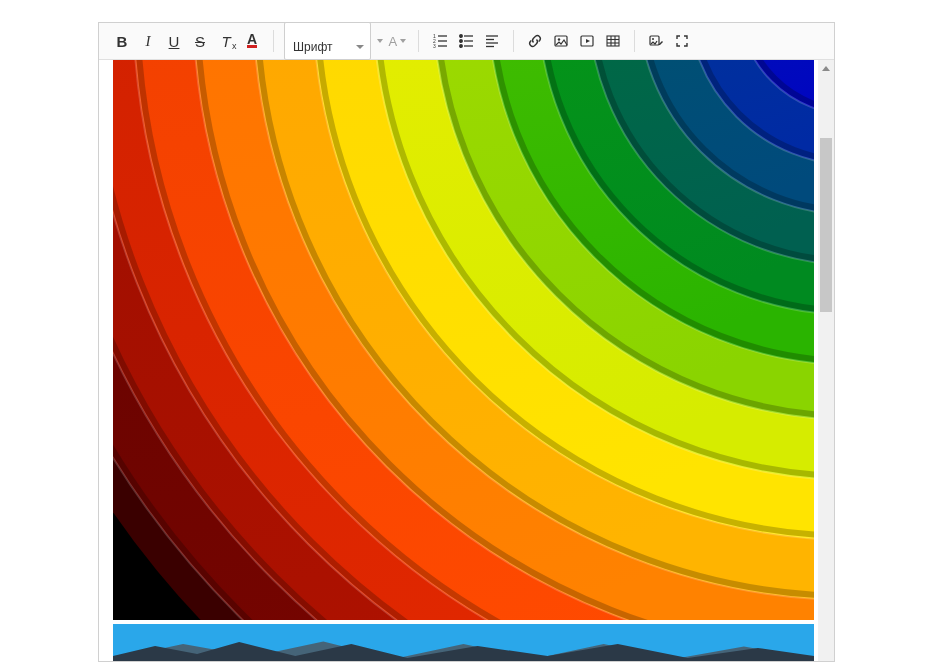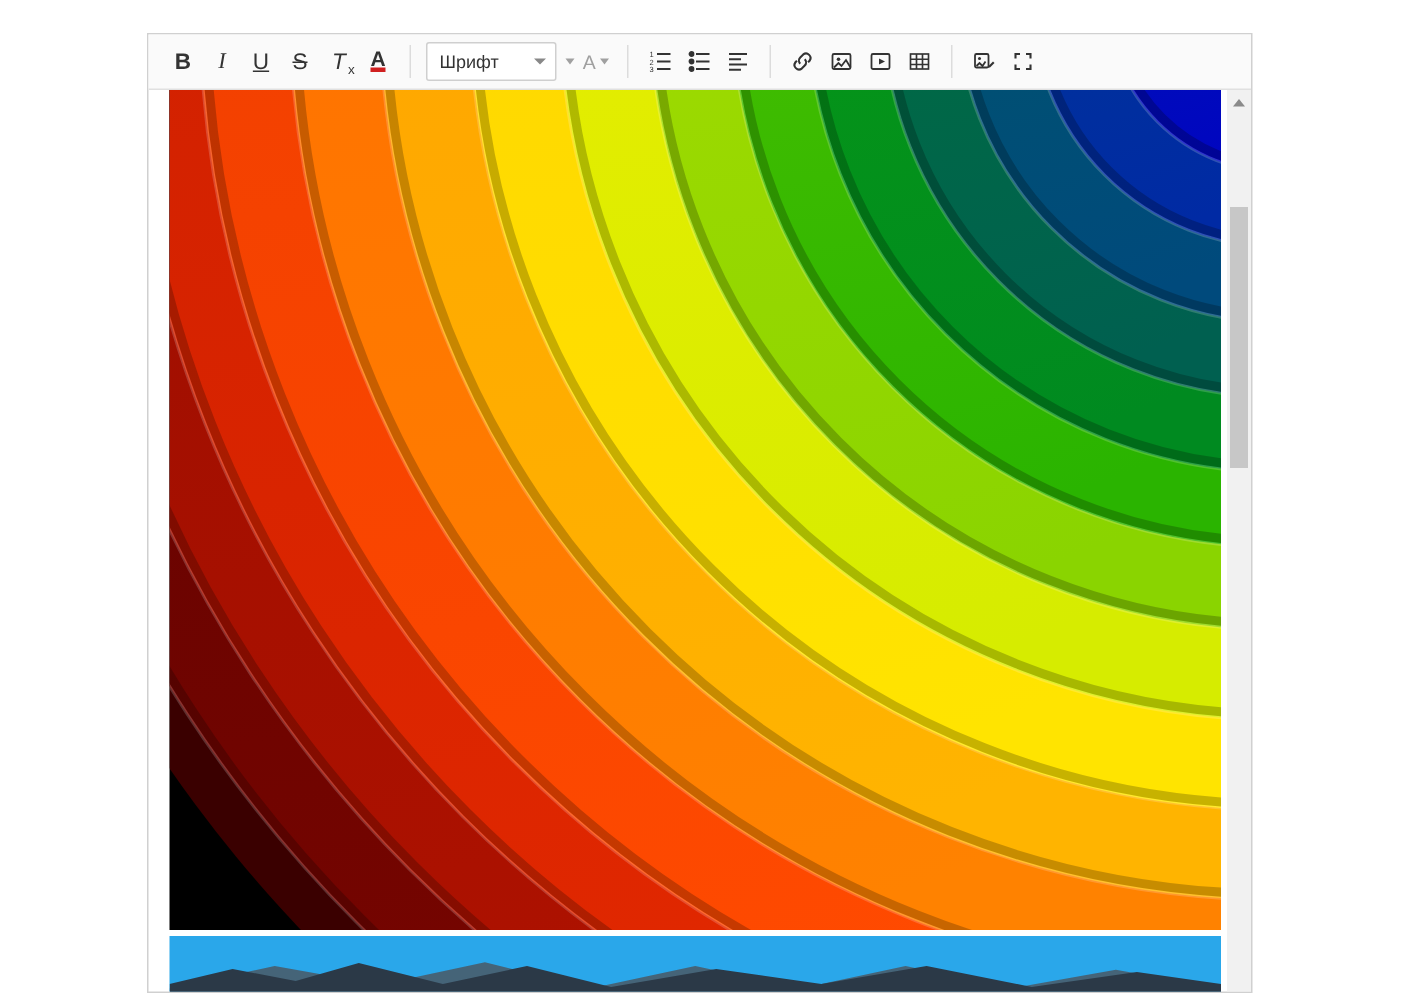--- a/index.html
+++ b/index.html
@@ -62,21 +62,21 @@
   .btn svg { width: 16px; height: 16px; display:block; }
 
   .font-select {
     height: 24px;
     border: 1px solid #cfcfcf;
     background: #ffffff;
     font-size: 12px;
     color: #333;
     display: flex;
     align-items: center;
-    padding: 0 6px 0 8px;
+    padding: 12px 6px 0 8px;
     gap: 24px;
     border-radius: 2px;
     cursor: pointer;
     margin: 0 2px;
   }
   .font-select .caret {
     width: 0; height: 0;
     border-left: 4px solid transparent;
     border-right: 4px solid transparent;
     border-top: 4px solid #888;

